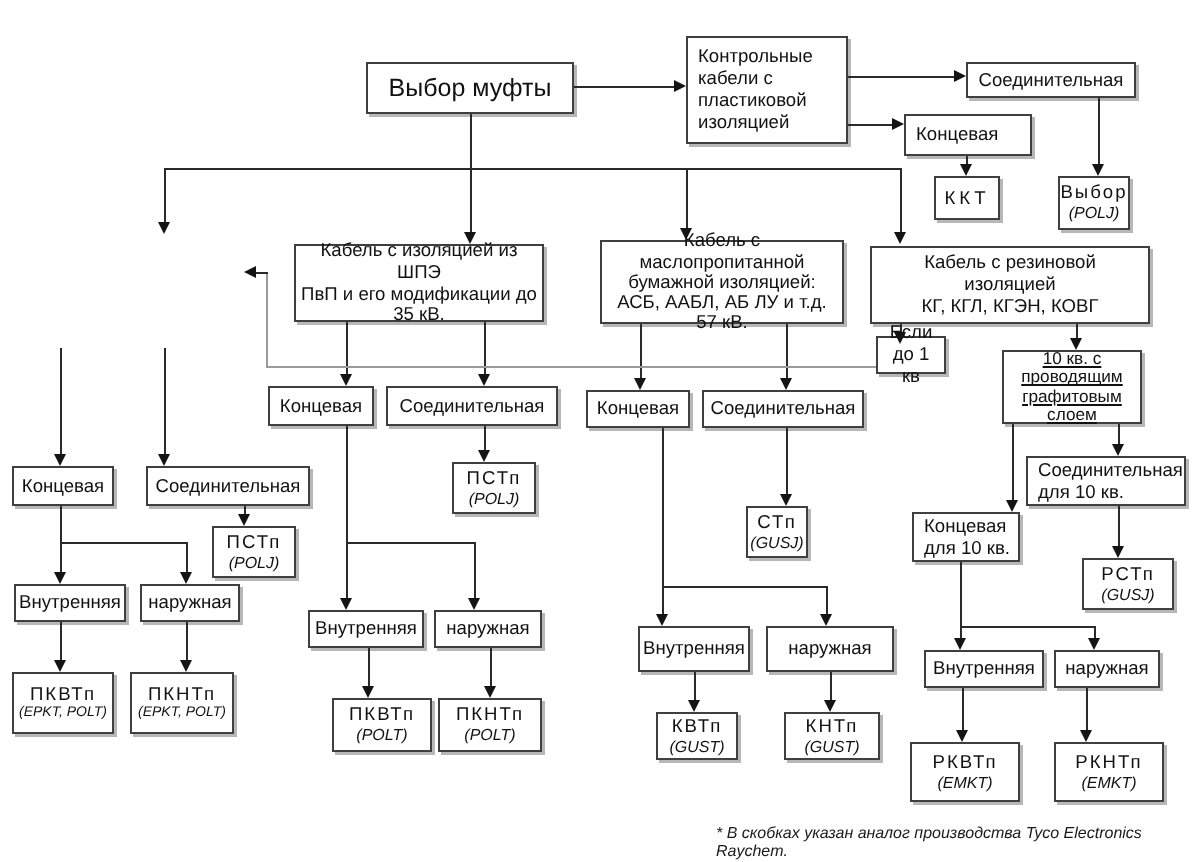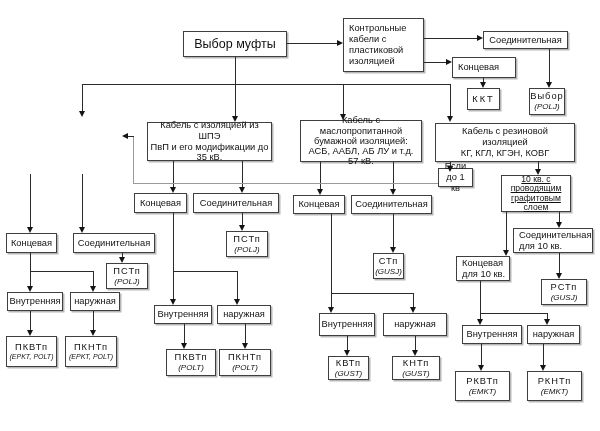--- a/index.html
+++ b/index.html
@@ -124,20 +124,21 @@
   </div>
   <div class="node" style="left:455px;top:371px;width:55px;height:30px;">
     <span class="code">РКВТп</span>
     <span class="sub">(EMKT)</span>
   </div>
   <div class="node" style="left:527px;top:371px;width:55px;height:30px;">
     <span class="code">РКНТп</span>
     <span class="sub">(EMKT)</span>
   </div>
 
+  <div class="fnote">* В скобках указан аналог производства Tyco Electronics Raychem.</div>
 
   <i class="h" style="left:287px;top:43px;width:50px;"></i>
   <i class="v" style="left:235px;top:57px;height:59px;"></i>
   <i class="h" style="left:82px;top:84px;width:369px;"></i>
   <i class="v" style="left:82px;top:84px;height:27px;"></i>
   <i class="v" style="left:343px;top:84px;height:30px;"></i>
   <i class="v" style="left:450px;top:84px;height:32px;"></i>
   <i class="h" style="left:424px;top:38px;width:53px;"></i>
   <i class="h" style="left:424px;top:62px;width:22px;"></i>
   <i class="v" style="left:483px;top:78px;height:4px;"></i>

